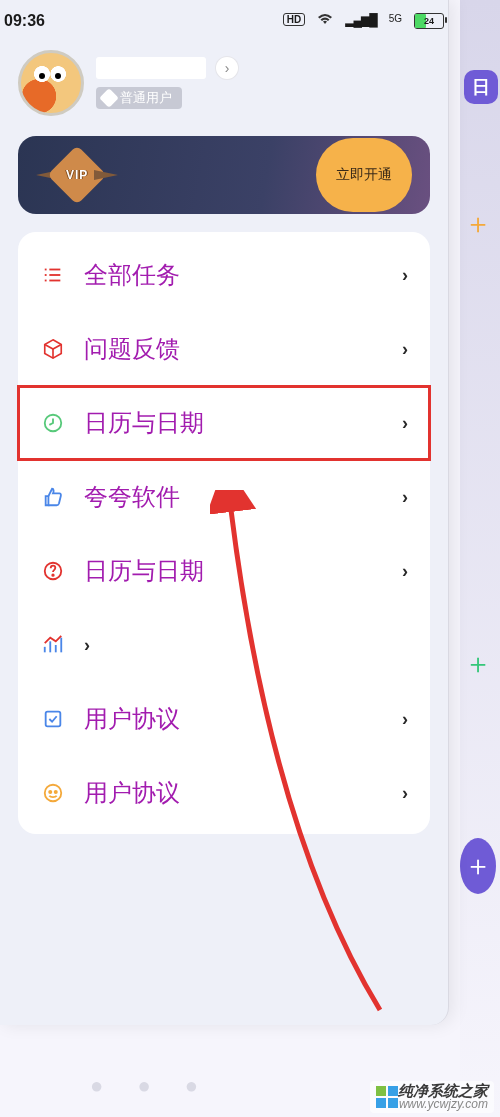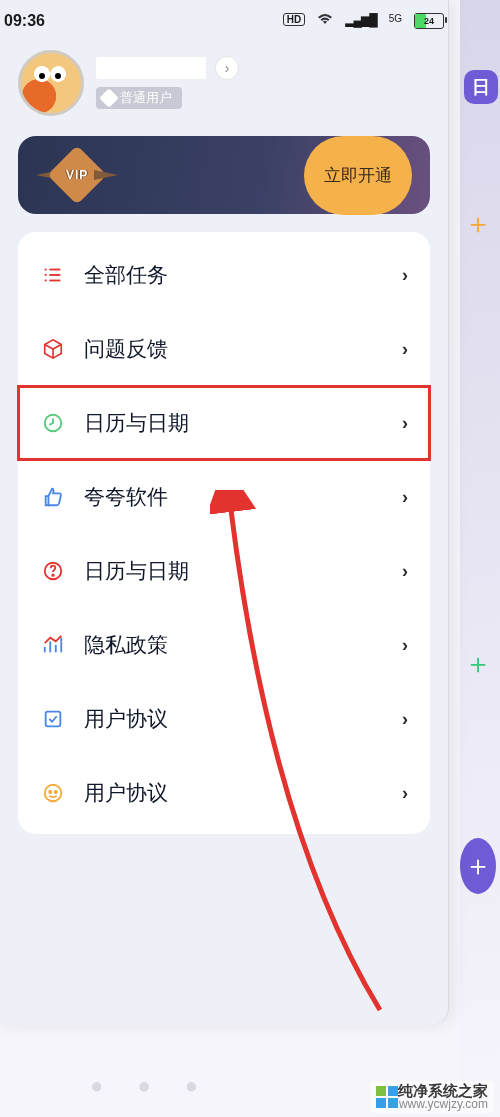--- a/index.html
+++ b/index.html
@@ -35,35 +35,35 @@
   .profile .badge .dot{width:14px;height:14px;background:#fff;border-radius:3px;transform:rotate(45deg);}
   .profile .badge .dot:after{content:"";}
   
   .vip{margin:0 18px;height:78px;border-radius:18px;background:linear-gradient(100deg,#2b3553 0%,#3b4166 60%,#6a5080 100%);display:flex;align-items:center;justify-content:space-between;padding:0 18px;}
   .vip .vip-badge{display:flex;align-items:center;}
   .vip .vip-hex{width:42px;height:42px;background:#cf8a4a;transform:rotate(45deg);border-radius:6px;display:flex;align-items:center;justify-content:center;}
   .vip .vip-hex span{transform:rotate(-45deg);color:#fff;font-size:12px;font-weight:bold;letter-spacing:1px;text-shadow: -1px 0 #864f1e, 1px 0 #864f1e;}
   .vip .wing{width:24px;height:10px;background:#815a3a;}
   .vip .wing.l{clip-path:polygon(0 50%,100% 0,100% 100%);margin-right:-4px;}
   .vip .wing.r{clip-path:polygon(0 0,100% 50%,0 100%);margin-left:-4px;}
-  .vip .cta{background:#f6b24a;color:#3a2a18;font-size:17px;padding:28px 20px;border-radius:999px;font-weight:500;}
+  .vip .cta{background:#f6b24a;color:#3a2a18;font-size:14px;padding:28px 20px;border-radius:999px;font-weight:500;}
   
   .card{margin:18px;background:#fff;border-radius:18px;padding:6px 0 4px 0;}
   .item{display:flex;align-items:center;height:74px;padding:0 22px;position:relative;cursor:pointer;}
   .item.highlight{outline:3px solid #e2332f;outline-offset:-2px;}
   .item .ico{width:26px;display:flex;justify-content:center;margin-right:18px;color:#999;}
   .item .ico svg{width:22px;height:22px;display:block;}
-  .item .label{flex:1;font-size:21px;color:#0f172a;}
+  .item .label{flex:1;font-size:24px;color:#a21caf;}
   .item .chev{color:#2a2a2a;font-size:18px;font-weight:bold;}
   .item .toggle{width:54px;height:32px;border:3px solid #57c97a;border-radius:999px;position:relative;background:#fff;}
   .item .toggle .knob{position:absolute;right:2px;top:2px;width:22px;height:22px;border-radius:50%;background:#57c97a;}
   
   .arrow{position:absolute;left:210px;top:490px;pointer-events:none;}
   
-  .wm{position:absolute;right:6px;bottom:4px;display:flex;align-items:center;background:rgba(255,255,255,.6);padding:2px 6px;border-radius:4px;}
+  .wm{position:absolute;right:6px;bottom:4px;display:flex;align-items:center;background:rgba(255,255,255,.6);padding:2px 6px;border-radius:4px;font-style:italic;}
   .wm .logo{display:grid;grid-template-columns:repeat(2,10px);grid-auto-rows:10px;gap:2px;}
   .wm .logo span{background:#37a0e6;}
   .wm .logo span:nth-child(1){background:#7fc043;}
   .wm .txt{font-size:15px;color:#3a3a3a;font-weight:600;}
   .wm .sub{font-size:12px;color:#888;margin-top:-2px;text-align:right;}
   .wm .col{display:flex;flex-direction:column;line-height:1.1;}
   
   .ghost{position:absolute;left:90px;bottom:18px;color:#d9d9e4;letter-spacing:14px;font-size:22px;}
 </style>
 </head>
@@ -188,21 +188,20 @@
     <div class="item">
       <span class="ico">
           <svg viewBox="0 0 24 24" fill="none" stroke="#4a86e8" stroke-width="2">
             <path d="M3 20 L3 14"></path>
             <path d="M9 20 L9 8"></path>
             <path d="M15 20 L15 12"></path>
             <path d="M21 20 L21 4"></path>
             <path d="M3 10 L9 4 L15 8 L21 2" stroke="#e2332f"></path>
           </svg>
         </span>
-      <span class="label">隐私政策</span>
       <span class="chev">›</span>
     </div>
 
     <div class="item">
       <span class="ico">
           <svg viewBox="0 0 24 24" fill="none" stroke="#4a86e8" stroke-width="2">
             <rect x="4" y="4" width="16" height="16" rx="2"></rect>
             <path d="M8 12 L11 15 L16 9"></path>
           </svg>
         </span>

